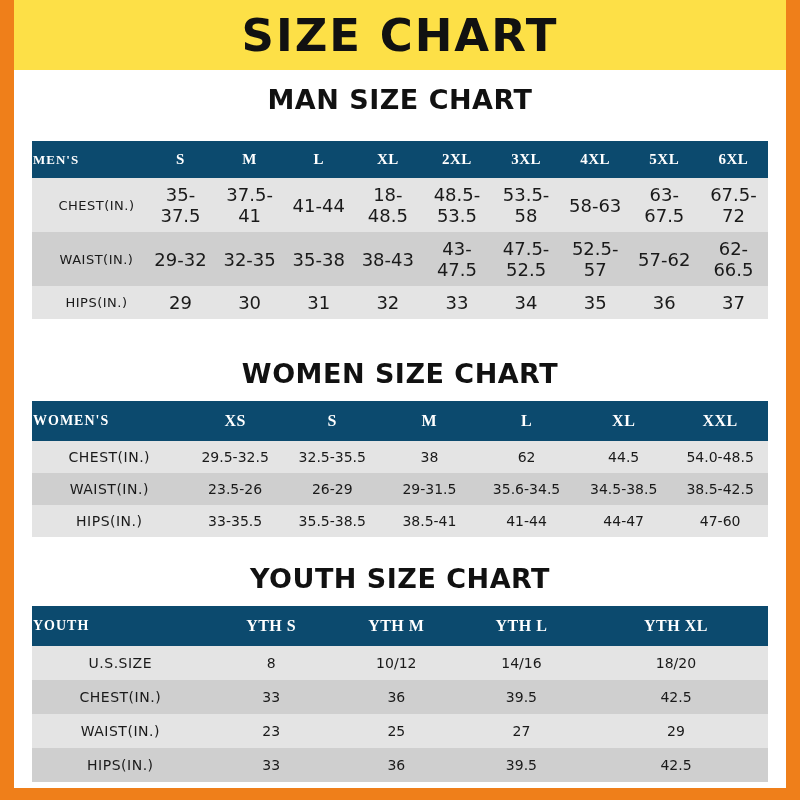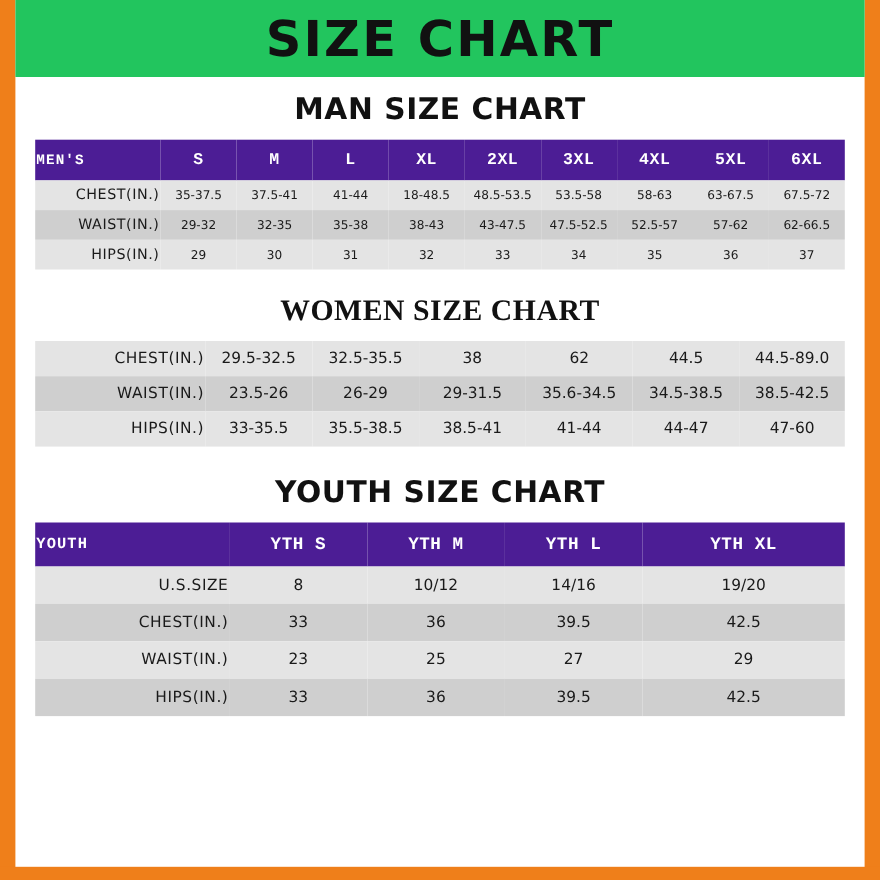--- a/index.html
+++ b/index.html
@@ -16,21 +16,21 @@
   .page {
     position: relative;
     width: 800px;
     height: 800px;
     box-sizing: border-box;
     border-left: 14px solid #ef7f1a;
     border-right: 14px solid #ef7f1a;
     background: #ffffff;
   }
   .header-band {
-    background: #22c55e;
+    background: #fde047;
     height: 70px;
     display: flex;
     align-items: center;
     justify-content: center;
   }
   .header-title {
     font-family: "DejaVu Sans", sans-serif;
     font-weight: bold;
     font-size: 45px;
     letter-spacing: 2px;
@@ -47,67 +47,67 @@
     font-size: 27px;
     color: #111111;
     letter-spacing: 0.5px;
   }
   .chart {
     width: 100%;
     border-collapse: collapse;
     table-layout: fixed;
   }
   .chart .hdr-row td {
-    background: #4c1d95;
+    background: #0c4a6e;
     color: #ffffff;
-    font-family: Liberation Mono, monospace;
+    font-family: Liberation Serif, serif;
     font-weight: bold;
     font-size: 15.5px;
     text-align: center;
     padding: 9px 2px;
     letter-spacing: 0.5px;
   }
   .chart .hdr-row td.rowlabel {
     text-align: left;
     padding-left: 16px;
     letter-spacing: 1px;
   }
   .chart td {
     font-family: "DejaVu Sans", sans-serif;
     font-size: 13.5px;
     color: #1a1a1a;
     text-align: center;
     padding: 6px 1px;
   }
   .chart td.rowlabel {
-    text-align: right;
+    text-align: center;
     padding-left: 16px;
     letter-spacing: 0.5px;
     white-space: nowrap;
   }
   .chart tr.light td { background: #e4e4e4; }
   .chart tr.dark td { background: #cfcfcf; }
 
   
   #man-chart .hdr-row td { font-size: 15px; padding: 10px 1px; }
-  #man-chart td { font-size: 11px; }
+  #man-chart td { font-size: 18px; }
   #man-chart td.rowlabel { font-size: 13px; }
 
   
   #women-chart .hdr-row td { font-size: 16px; padding: 11px 1px; }
   #women-chart td { font-size: 14px; padding: 8px 1px; }
   #women-chart td.rowlabel { font-size: 14px; }
 
   
   #youth-chart .hdr-row td { font-size: 16px; padding: 11px 1px; margin-top: 22px; }
   #youth-chart td { font-size: 14px; padding: 9px 1px; }
   #youth-chart td.rowlabel { font-size: 14px; }
 
-  .mt-title-1 { margin-top: 14px; margin-bottom: 12px; }
-  .mt-title-2 { margin-top: 22px; margin-bottom: 12px; font-family: Liberation Serif, serif; }
+  .mt-title-1 { margin-top: 14px; margin-bottom: 26px; }
+  .mt-title-2 { margin-top: 39px; margin-bottom: 12px; }
   .mt-title-3 { margin-top: 26px; margin-bottom: 12px; }
 
   .footer-note {
     margin-top: 20px;
     padding: 0 16px;
     color: #e03a10;
     font-family: "Liberation Sans", sans-serif;
     font-size: 16.5px;
     line-height: 1.45;
     text-align: center;
@@ -204,28 +204,37 @@
       <colgroup>
         <col style="width:21%">
           <col style="width:13.2%">
           <col style="width:13.2%">
           <col style="width:13.2%">
         <col style="width:13.2%">
           <col style="width:13.2%">
           <col style="width:13.0%">
       </colgroup>
       <tbody>
+        <tr class="hdr-row">
+          <td class="rowlabel">WOMEN'S</td>
+          <td>XS</td>
+          <td>S</td>
+          <td>M</td>
+          <td>L</td>
+          <td>XL</td>
+          <td>XXL</td>
+        </tr>
         <tr class="light">
           <td class="rowlabel">CHEST(IN.)</td>
           <td>29.5-32.5</td>
           <td>32.5-35.5</td>
           <td>38</td>
           <td>62</td>
           <td>44.5</td>
-          <td>44.5-89.0</td>
+          <td>54.0-48.5</td>
         </tr>
         <tr class="dark">
           <td class="rowlabel">WAIST(IN.)</td>
           <td>23.5-26</td>
           <td>26-29</td>
           <td>29-31.5</td>
           <td>35.6-34.5</td>
           <td>34.5-38.5</td>
           <td>38.5-42.5</td>
         </tr>
@@ -258,21 +267,21 @@
           <td>YTH S</td>
           <td>YTH M</td>
           <td>YTH L</td>
           <td>YTH XL</td>
         </tr>
         <tr class="light">
           <td class="rowlabel">U.S.SIZE</td>
           <td>8</td>
           <td>10/12</td>
           <td>14/16</td>
-          <td>19/20</td>
+          <td>18/20</td>
         </tr>
         <tr class="dark">
           <td class="rowlabel">CHEST(IN.)</td>
           <td>33</td>
           <td>36</td>
           <td>39.5</td>
           <td>42.5</td>
         </tr>
         <tr class="light">
           <td class="rowlabel">WAIST(IN.)</td>

